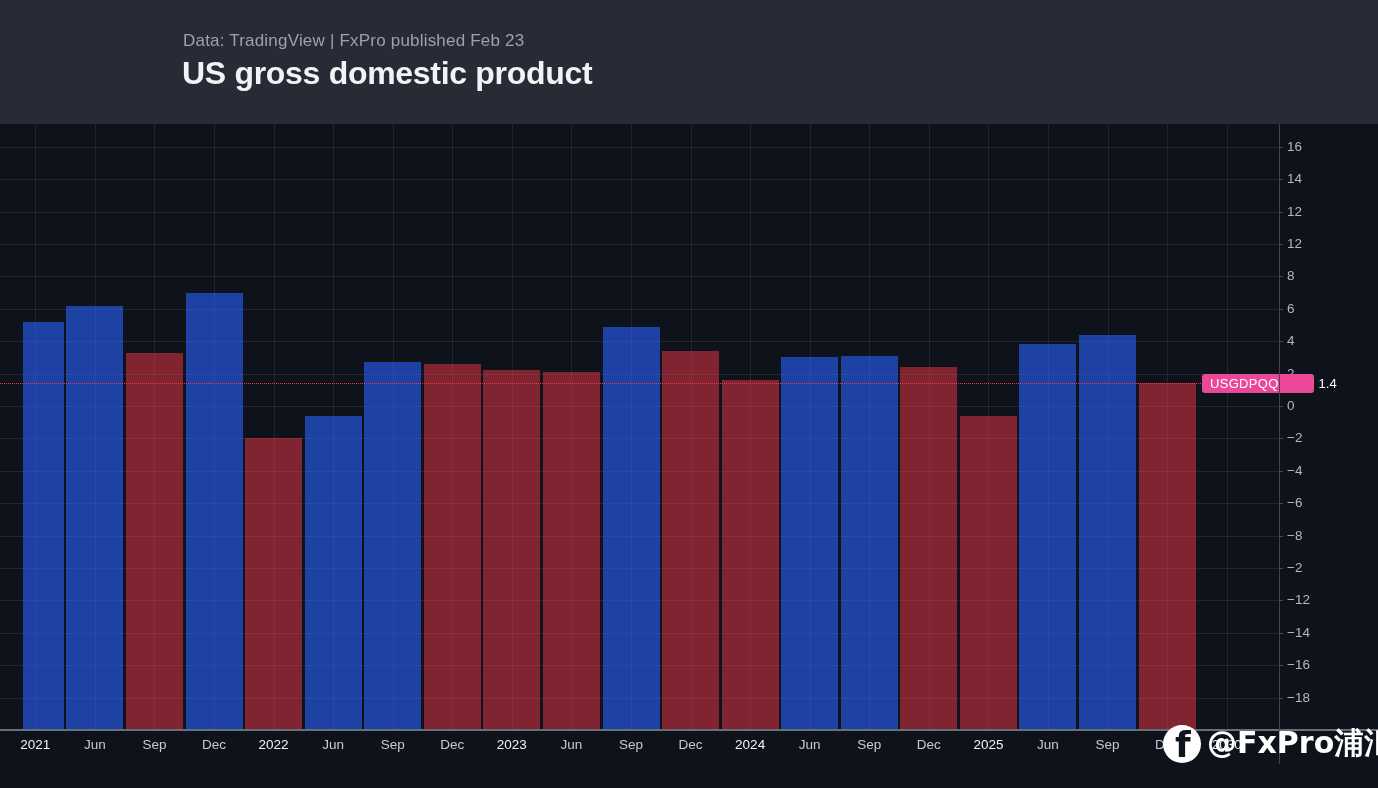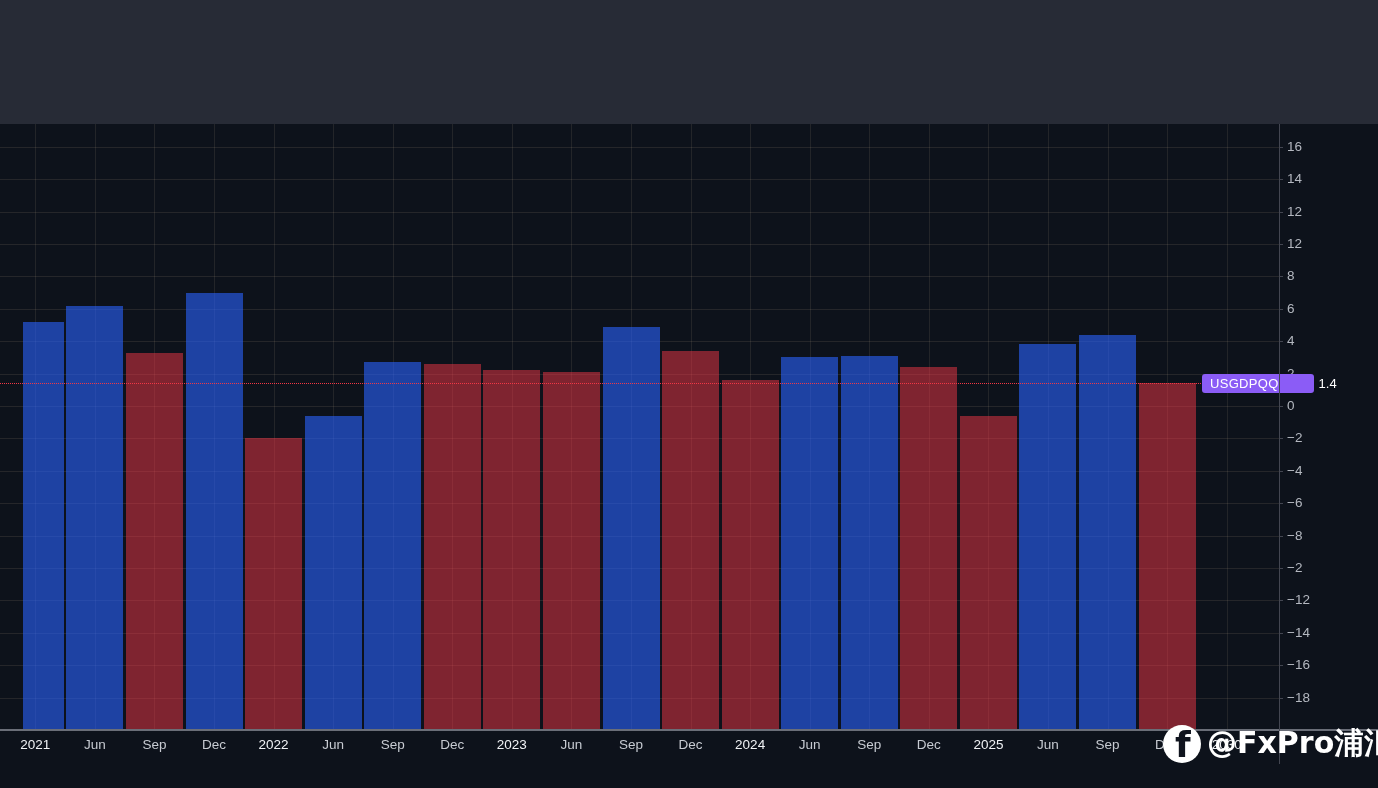--- a/index.html
+++ b/index.html
@@ -23,39 +23,41 @@
   .bar{position:absolute;z-index:1;}
   .bar.up{background:rgba(41,98,255,.60);}
   .bar.down{background:rgba(242,54,69,.50);}
   .haxis{position:absolute;left:0;top:605px;width:1378px;height:1.5px;background:#6a6e78;z-index:2;}
   .vaxis{position:absolute;left:1279px;top:0;width:1px;height:640px;background:#434651;z-index:7;}
   .lastline{position:absolute;left:0;width:1279px;height:0;border-top:1.5px dotted #f23645;z-index:3;}
   .ylab{position:absolute;left:1287px;transform:translateY(-52%);font-size:13.5px;color:#b4b8c0;z-index:4;}
   .ytick{position:absolute;left:1279px;width:4px;height:1px;background:#434651;z-index:4;}
   .xlab{position:absolute;top:613px;transform:translateX(-50%);font-size:13.5px;color:#c7cbd2;z-index:4;}
   .xlab.bold{font-weight:normal;color:#f0f2f5;}
-  .badge{position:absolute;left:1202px;width:112px;height:19px;background:#8b5cf6;border-radius:3px;
+  .badge{position:absolute;left:1202px;width:112px;height:19px;background:#ec4899;border-radius:3px;
          color:#ffffff;font-size:13px;display:flex;align-items:center;justify-content:space-between;
          padding:0 8px;box-sizing:border-box;z-index:6;}
   .badge .sym{letter-spacing:.3px;}
   .badge .val{font-weight:normal;margin-left:40px;}
 
   
   .watermark{position:absolute;left:1163px;top:599px;display:flex;align-items:center;z-index:9;}
   .fb{width:38px;height:38px;border-radius:50%;background:#ffffff;position:relative;overflow:hidden;
       flex:0 0 auto;}
   .fb span{position:absolute;left:12px;top:2px;color:#10141e;font-size:36px;font-weight:bold;
            font-family:"DejaVu Sans",sans-serif;line-height:36px;}
   .wm-text{margin-left:6px;color:#ffffff;font-size:30px;font-weight:bold;
            font-family:"DejaVu Sans",sans-serif;white-space:nowrap;}
 </style>
 </head>
 <body>
 
 <div class="header">
+  <div class="subtitle">Data: TradingView | FxPro published Feb 23</div>
+  <div class="title">US gross domestic product</div>
 </div>
 
 <div class="chart" id="chart">
     <div class="bar down" style="left: 1138.63px; width: 57px; top: 259.32px; height: 346.68px;"></div>
     <div class="bar up" style="left: 1079.06px; width: 57px; top: 210.72px; height: 395.28px;"></div>
     <div class="bar up" style="left: 1019.49px; width: 57px; top: 220.44px; height: 385.56px;"></div>
     <div class="bar down" style="left: 959.92px; width: 57px; top: 291.72px; height: 314.28px;"></div>
     <div class="bar down" style="left: 900.35px; width: 57px; top: 243.12px; height: 362.88px;"></div>
     <div class="bar up" style="left: 840.78px; width: 57px; top: 231.78px; height: 374.22px;"></div>
     <div class="bar up" style="left: 781.21px; width: 57px; top: 233.4px; height: 372.6px;"></div>

